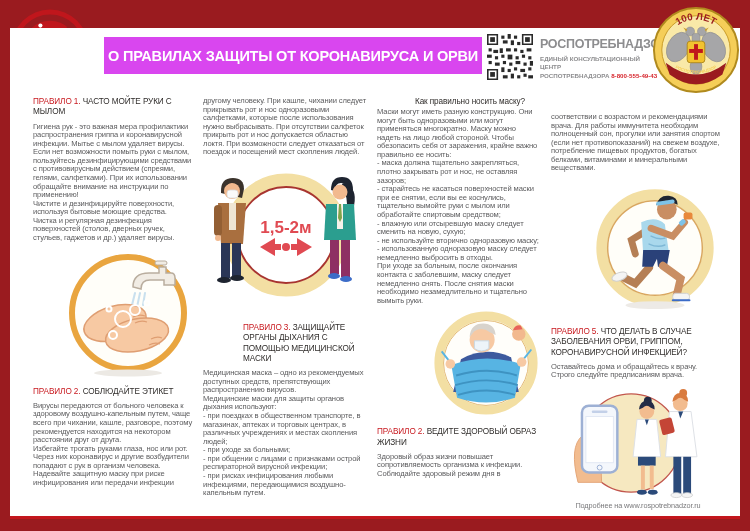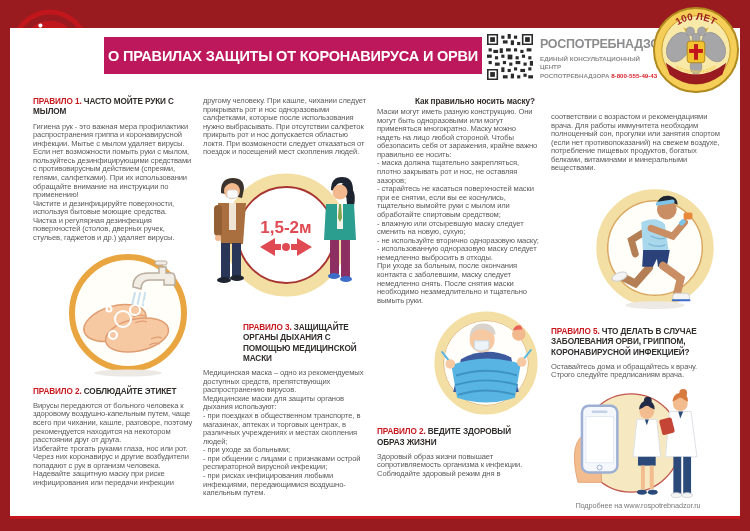--- a/index.html
+++ b/index.html
@@ -1,38 +1,38 @@
 <!DOCTYPE html>
 <html><head>
 <meta charset="utf-8">
 <style>
   html,body{margin:0;padding:0;}
   body{width:750px;height:531px;font-family:"Liberation Sans",sans-serif;}
   .page{position:relative;width:750px;height:531px;background:#9A1B1F;overflow:hidden;}
   .white-area{position:absolute;left:10px;top:28px;width:730px;height:488px;background:#ffffff;border-bottom:3px solid #C3161D;}
   .corner{position:absolute;left:0;top:0;width:100px;height:96px;background:#9A1B1F;}
   .corner svg{position:absolute;left:10px;top:8px;}
-  .banner{position:absolute;left:104px;top:37px;width:378px;height:37px;background:#be185d;color:#fff;
+  .banner{position:absolute;left:104px;top:37px;width:378px;height:37px;background:#d946ef;color:#fff;
           display:flex;align-items:center;justify-content:center;font-weight:bold;font-size:14.5px;
           letter-spacing:-0.2px;white-space:nowrap;}
   .qr{position:absolute;left:487px;top:34px;}
   .agency{position:absolute;left:540px;top:37px;width:118px;}
   .agency-name{font-size:12.5px;font-weight:bold;color:#8D8D8F;letter-spacing:-0.3px;white-space:nowrap;}
   .agency-sub{margin-top:4px;font-size:6.2px;font-weight:bold;color:#8D8D8F;line-height:1.35;}
   .agency-sub .phone{color:#D6232A;}
   .emblem{position:absolute;left:652px;top:6px;}
   .col{position:absolute;top:97px;}
   .col1{left:33px;width:160px;}
   .col2{left:203px;width:163px;}
   .col3{left:377px;width:163px;}
   .col4{left:551px;width:170px;}
-  .rule-h{font-size:8.2px;font-weight:bold;line-height:1.25;letter-spacing:-0.1px;}
+  .rule-h{font-size:8.2px;font-weight:normal;line-height:1.25;letter-spacing:-0.1px;}
   .rule-h .lbl{color:#C8191F;}
   .rule-h .ttl{color:#302D2B;}
-  .sub-h{font-size:8.2px;font-weight:bold;color:#302D2B;letter-spacing:-0.1px;padding-left:38px;}
+  .sub-h{font-size:8.2px;font-weight:normal;color:#302D2B;letter-spacing:-0.1px;padding-left:38px;}
   .body{font-size:7.6px;line-height:1.13;color:#5B5B5D;white-space:pre-line;letter-spacing:-0.1px;margin:5px 0 0 0;}
   .illus{text-align:right;}
   .footer{position:absolute;left:545px;top:501px;width:186px;text-align:center;font-size:7.3px;color:#7A7A7C;letter-spacing:-0.1px;}
   .mt4{margin-top:4px;} .mt6{margin-top:6px;} .mt8{margin-top:8px;margin-left:40px;}
 </style>
 </head>
 <body>
 
 <div class="page">
 

